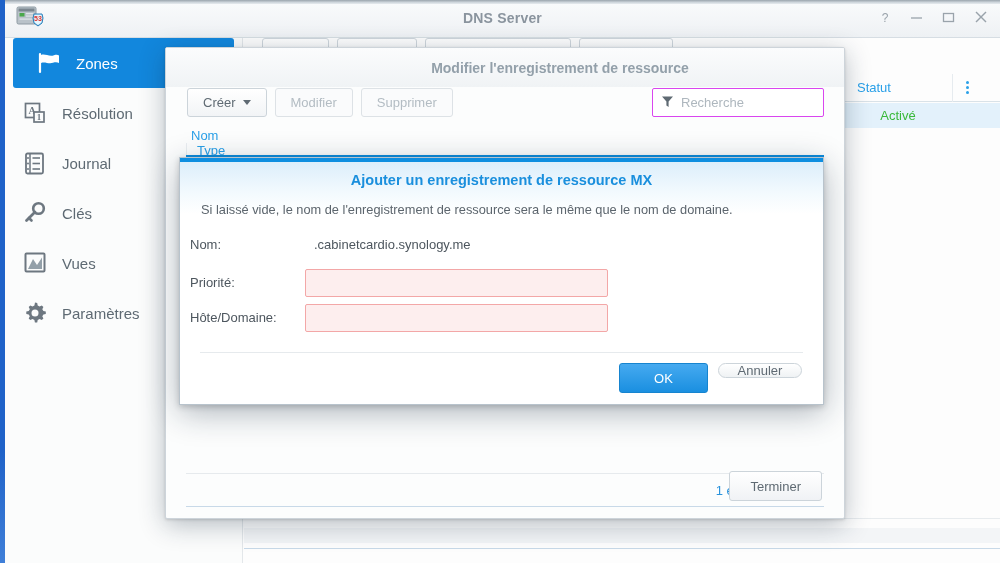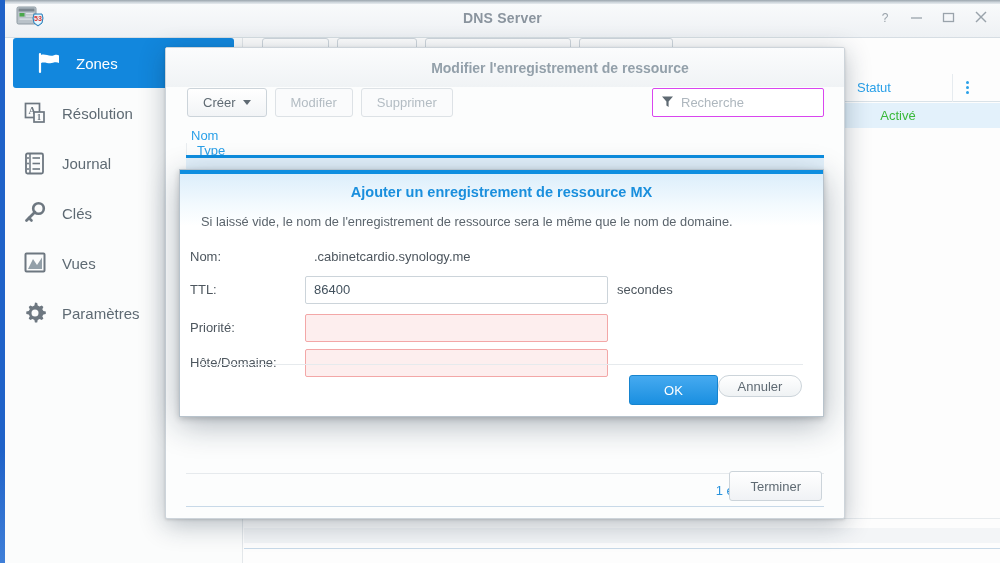--- a/index.html
+++ b/index.html
@@ -147,21 +147,21 @@
     color: #2b93dc; cursor: pointer; }
   .mid-footer-btn {
     position: absolute; right: 22px; bottom: 17px; height: 30px; padding: 0 20px;
     border: 1px solid #ccd4da; border-radius: 3px;
     background: linear-gradient(180deg,#ffffff 0%,#f0f2f5 100%);
     font-size: 13px; color: #5f6a73; display: flex; align-items: center; cursor: pointer;
   }
 
   
   .mx-dialog {
-    position: absolute; left: 179px; top: 169px; width: 645px; height: 248px;
+    position: absolute; left: 179px; top: 157px; width: 645px; height: 248px;
     background: #ffffff; border: 1px solid #b8c3cc;
     box-shadow: 0 8px 30px rgba(15,35,55,.32), 0 2px 6px rgba(0,0,0,.18);
     overflow: hidden;
     text-decoration: underline;
   }
   .mx-topbar { position: absolute; left: 0; top: 0; width: 643px; height: 4px;
     background: #0e8ee0; }
   .mx-headgrad { position: absolute; left: 0; top: 4px; width: 643px; height: 52px;
     background: linear-gradient(180deg,#dceefb 0%,#f3fafe 60%,#ffffff 100%); }
   .mx-title { position: absolute; left: 0; top: 14px; width: 643px; text-align: center;
@@ -173,29 +173,29 @@
   .flabel { width: 125px; padding-left: 10px; font-size: 13px; color: #4d565e; }
   .finput {
     width: 303px; height: 28px; border: 1px solid #ccd4da; border-radius: 2px;
     background: #fff; font-size: 13px; color: #43525e; padding: 0 8px;
     font-family: "Liberation Sans", sans-serif; outline: none;
   }
   .finput.required { border: 1px solid #f3a7a7; background: #fdeeee; }
   .fsuffix { margin-left: 9px; font-size: 13px; color: #4d565e; }
   .mx-hr { position: absolute; left: 20px; top: 194px; width: 603px; height: 1px;
     background: #e6eaed; }
-  .mx-btns { position: absolute; right: 21px; top: 205px; display: flex; }
+  .mx-btns { position: absolute; right: 21px; top: 205px; display: flex; gap: 10px; }
   .btn-ok {
     width: 89px; height: 30px; border: 1px solid #1684cf; border-radius: 3px;
     background: linear-gradient(180deg,#46aaf0 0%,#1a8fe0 100%);
     color: #fff; font-size: 13px; display: flex; align-items: center;
     justify-content: center; cursor: pointer;
   }
   .btn-cancel {
-    width: 84px; height: 22px; border: 1px solid #ccd4da; border-radius: 14px;
+    width: 84px; height: 15px; border: 1px solid #ccd4da; border-radius: 14px;
     background: linear-gradient(180deg,#ffffff 0%,#eff2f4 100%);
     color: #5f6a73; font-size: 13px; display: flex; align-items: center;
     justify-content: center; cursor: pointer;
   }
 </style>
 </head>
 <body>
 
 <div id="root">
 
@@ -412,25 +412,20 @@
     <div class="mx-title">Ajouter un enregistrement de ressource MX</div>
     <div class="mx-desc">Si laissé vide, le nom de l'enregistrement de ressource sera le même que le nom de domaine.</div>
 
     <div class="mx-form">
 
       <div class="frow">
         <span class="flabel">Nom:</span>
         <span class="fsuffix">.cabinetcardio.synology.me</span>
       </div>
 
-      <div class="frow">
-        <span class="flabel">TTL:</span>
-        <input class="finput" type="text" value="86400" style="">
-        <span class="fsuffix">secondes</span>
-      </div>
 
       <div class="frow" style="margin-top:5px">
         <span class="flabel">Priorité:</span>
         <input class="finput required" type="text" value="" style="">
       </div>
 
       <div class="frow" style="margin-top:2px">
         <span class="flabel">Hôte/Domaine:</span>
         <input class="finput required" type="text" value="" style="">
       </div>

